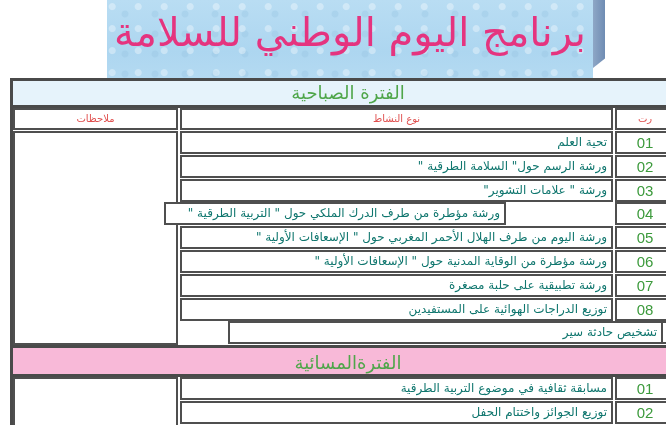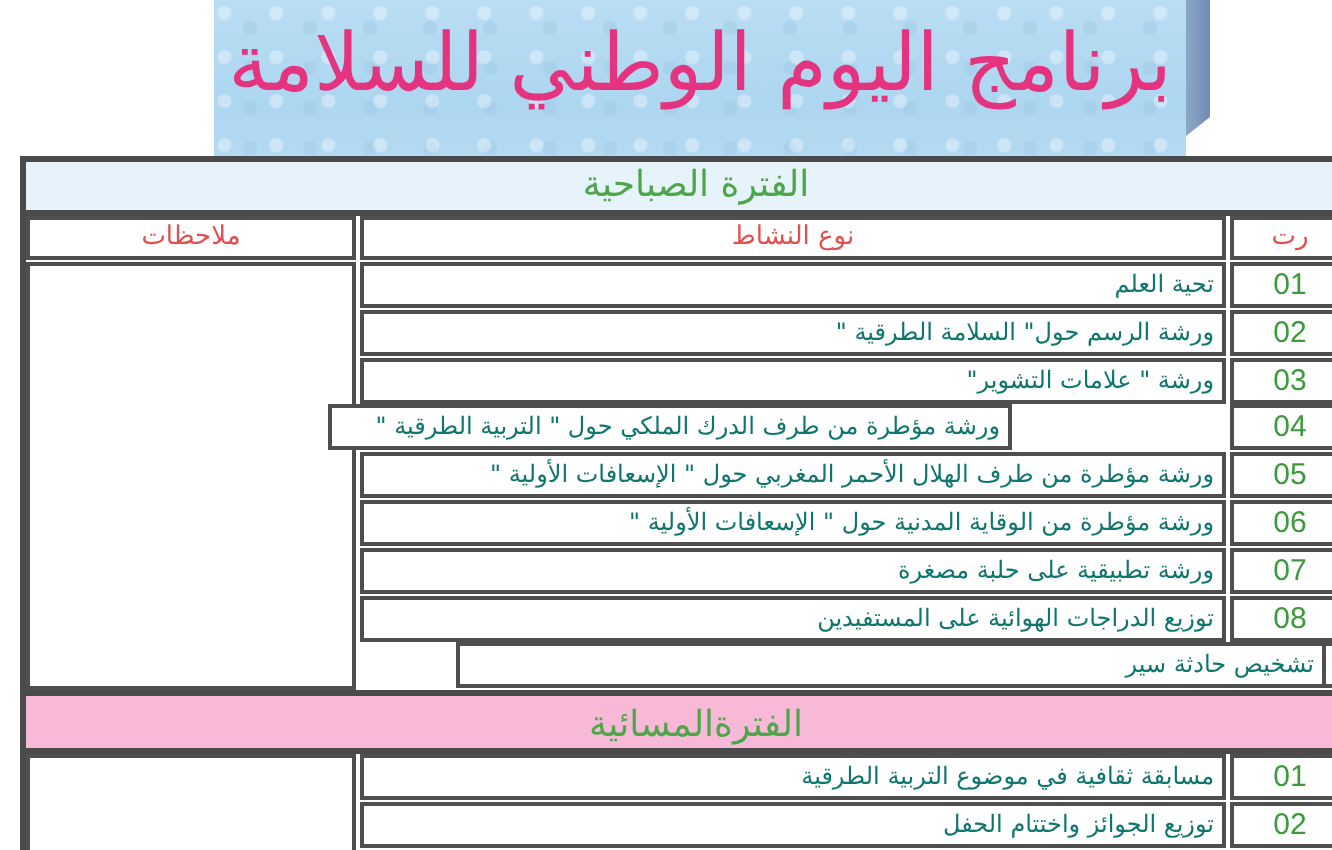--- a/index.html
+++ b/index.html
@@ -88,21 +88,21 @@
       position: absolute;
       box-sizing: border-box;
       border: 2px solid #4f4f4f;
       background: #ffffff;
       direction: rtl;
       overflow: hidden;
       white-space: nowrap;
     }
     .col-header {
       color: #e0504f;
-      font-size: 13px;
+      font-size: 10px;
       text-align: center;
       line-height: 18px;
     }
     .num {
       color: #3c9a3c;
       font-family: "Liberation Sans", sans-serif;
       font-size: 15px;
       text-align: center;
       line-height: 19px;
       direction: ltr;
@@ -150,21 +150,21 @@
 <div>
   <div class="cell num" style="left:615px; top:179px; width:60px; height:23px;">03</div>
   <div class="cell act" style="left:180px; top:179px; width:433px; height:23px;">ورشة  " علامات التشوير"</div>
 </div>
 <div>
   <div class="cell num" style="left:615px; top:202px; width:60px; height:23px;">04</div>
   <div class="cell act" style="left:164px; top:202px; width:342px; height:23px;">ورشة مؤطرة من طرف الدرك الملكي حول  " التربية الطرقية "</div>
 </div>
 <div>
   <div class="cell num" style="left:615px; top:226px; width:60px; height:23px;">05</div>
-  <div class="cell act" style="left:180px; top:226px; width:433px; height:23px;">ورشة مؤطرة من طرف الهلال الأحمر المغربي حول  " الإسعافات الأولية "</div>
+  <div class="cell act" style="left:180px; top:226px; width:433px; height:23px;">ورشة اليوم من طرف الهلال الأحمر المغربي حول  " الإسعافات الأولية "</div>
 </div>
 <div>
   <div class="cell num" style="left:615px; top:250px; width:60px; height:23px;">06</div>
   <div class="cell act" style="left:180px; top:250px; width:433px; height:23px;">ورشة مؤطرة من الوقاية المدنية حول   " الإسعافات الأولية "</div>
 </div>
 <div>
   <div class="cell num" style="left:615px; top:274px; width:60px; height:23px;">07</div>
   <div class="cell act" style="left:180px; top:274px; width:433px; height:23px;">  ورشة تطبيقية على حلبة مصغرة</div>
 </div>
 <div>

